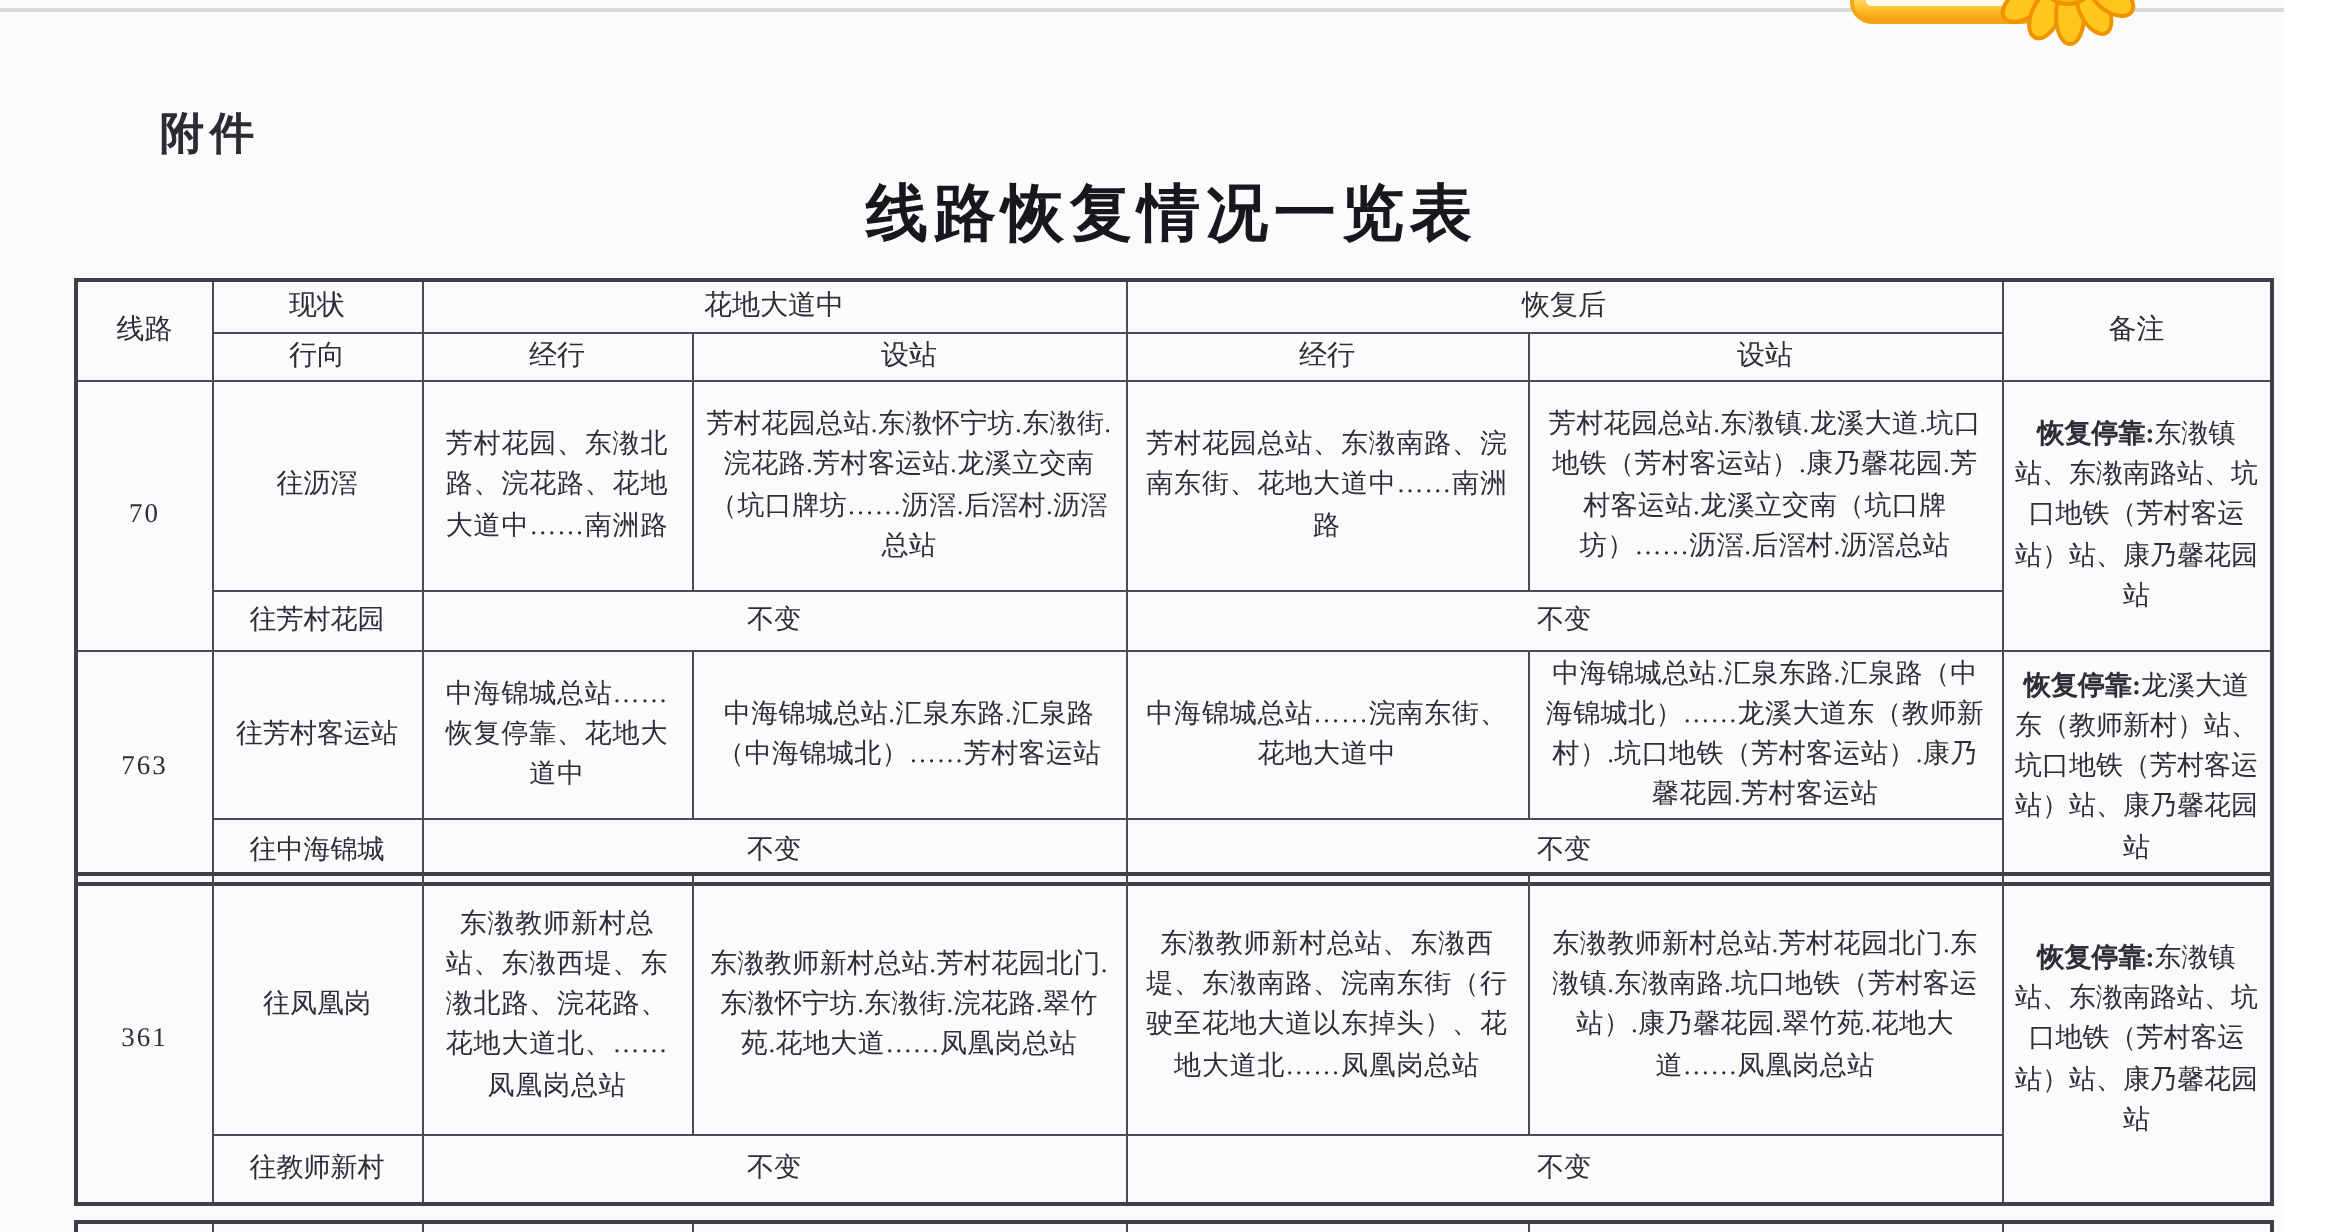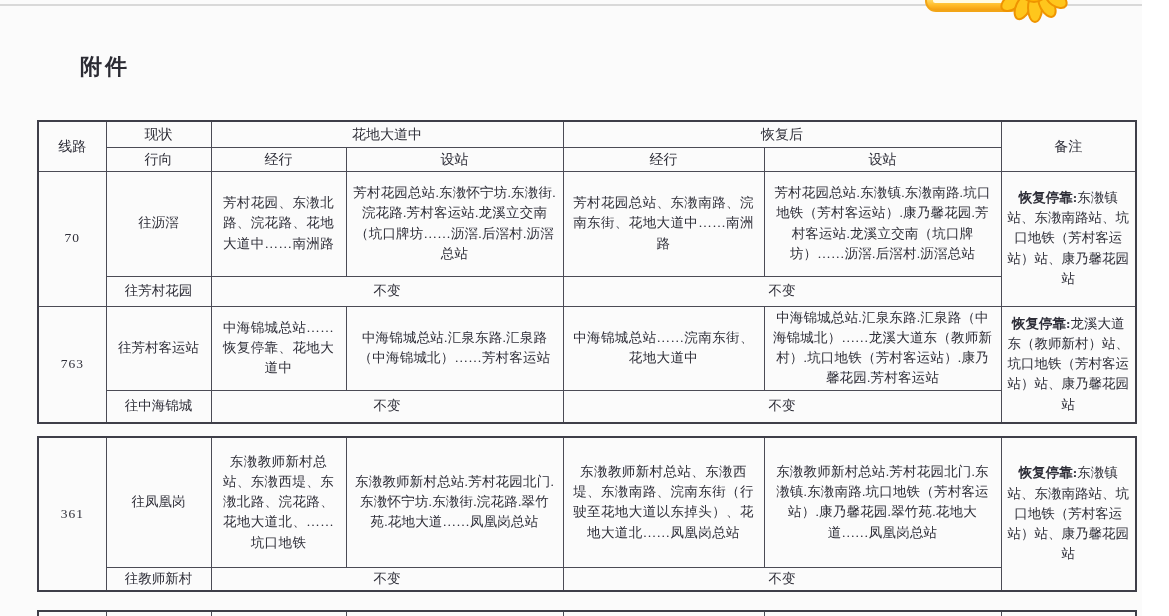--- a/index.html
+++ b/index.html
@@ -22,21 +22,21 @@
   .sunflower{position:absolute;left:996px;top:-14px;width:74px;height:40px;}
   .attachment{position:absolute;left:80px;top:52px;font-size:22px;font-weight:700;letter-spacing:3px;color:#2b2b33;}
   .title{
     position:absolute;left:37px;top:86px;width:1098px;text-align:center;
     font-size:31px;font-weight:700;letter-spacing:3px;color:#17171d;
   }
   table.t{
     position:absolute;left:37px;border-collapse:collapse;table-layout:fixed;width:1098px;
     background:transparent;
   }
-  table.t1{top:120px;}
+  table.t1{top:139px;}
   table.t2{top:436px;}
   table.t3{top:610px;}
   .t th,.t td{
     border:1.4px solid #4b4b55;
     padding:1px 5px;
     text-align:center;vertical-align:middle;
     font-weight:400;
     font-size:13.5px;line-height:1.5;
     color:#2e2e38;
     overflow:hidden;
@@ -68,20 +68,21 @@
         <ellipse cx="27" cy="21" rx="7" ry="13" transform="rotate(25 27 21)"></ellipse>
         <ellipse cx="39" cy="22" rx="7" ry="14" transform="rotate(0 39 22)"></ellipse>
         <ellipse cx="51" cy="19" rx="7" ry="13" transform="rotate(-28 51 19)"></ellipse>
         <ellipse cx="60" cy="13" rx="7" ry="12" transform="rotate(-55 60 13)"></ellipse>
       </g>
       <circle cx="38" cy="2" r="14" fill="#ffb300" stroke="#ef9400" stroke-width="2"></circle>
     </svg>
   </div>
 
   <div class="attachment">附件</div>
+  <div class="title">线路恢复情况一览表</div>
 
   <table class="t t1">
     <colgroup>
       <col style="width:68px">
         <col style="width:105px">
         <col style="width:135px">
       <col style="width:217px">
         <col style="width:201px">
         <col style="width:237px">
         <col style="width:135px">
@@ -101,21 +102,21 @@
       <th>经行</th>
       <th>设站</th>
     </tr>
 
     <tr style="height:105px">
       <td rowspan="2" class="cell-line">70</td>
       <td>往沥滘</td>
       <td class="cell-route">芳村花园、东漖北路、浣花路、花地大道中……南洲路</td>
       <td class="cell-stations">芳村花园总站.东漖怀宁坊.东漖街.浣花路.芳村客运站.龙溪立交南（坑口牌坊……沥滘.后滘村.沥滘总站</td>
       <td class="cell-route">芳村花园总站、东漖南路、浣南东街、花地大道中……南洲路</td>
-      <td class="cell-stations">芳村花园总站.东漖镇.东漖南路.坑口地铁（芳村客运站）.康乃馨花园.芳村客运站.龙溪立交南（坑口牌坊）……沥滘.后滘村.沥滘总站</td>
+      <td class="cell-stations">芳村花园总站.东漖镇.龙溪大道.坑口地铁（芳村客运站）.康乃馨花园.芳村客运站.龙溪立交南（坑口牌坊）……沥滘.后滘村.沥滘总站</td>
       <td rowspan="2" class="cell-remark">
         <span class="remark-prefix">恢复停靠:</span><span>东漖镇站、东漖南路站、坑口地铁（芳村客运站）站、康乃馨花园站</span>
       </td>
     </tr>
     <tr style="height:30px">
       <td>往芳村花园</td>
       <td colspan="2">不变</td>
       <td colspan="2">不变</td>
     </tr>
 
@@ -145,29 +146,29 @@
         <col style="width:135px">
       <col style="width:217px">
         <col style="width:201px">
         <col style="width:237px">
         <col style="width:135px">
     </colgroup>
     <tbody>
         <tr style="height:130px">
       <td rowspan="2" class="cell-line">361</td>
       <td>往凤凰岗</td>
-      <td class="cell-route">东漖教师新村总站、东漖西堤、东漖北路、浣花路、花地大道北、……坑口地铁</td>
+      <td class="cell-route">东漖教师新村总站、东漖西堤、东漖北路、浣花路、花地大道北、……凤凰岗总站</td>
       <td class="cell-stations">东漖教师新村总站.芳村花园北门.东漖怀宁坊.东漖街.浣花路.翠竹苑.花地大道……凤凰岗总站</td>
       <td class="cell-route">东漖教师新村总站、东漖西堤、东漖南路、浣南东街（行驶至花地大道以东掉头）、花地大道北……凤凰岗总站</td>
       <td class="cell-stations">东漖教师新村总站.芳村花园北门.东漖镇.东漖南路.坑口地铁（芳村客运站）.康乃馨花园.翠竹苑.花地大道……凤凰岗总站</td>
       <td rowspan="2" class="cell-remark">
         <span class="remark-prefix">恢复停靠:</span><span>东漖镇站、东漖南路站、坑口地铁（芳村客运站）站、康乃馨花园站</span>
       </td>
     </tr>
-    <tr style="height:24px">
+    <tr style="height:35px">
       <td>往教师新村</td>
       <td colspan="2">不变</td>
       <td colspan="2">不变</td>
     </tr>
   </tbody>
     </table>
 
   <table class="t t3">
     <colgroup>
       <col style="width:68px">

